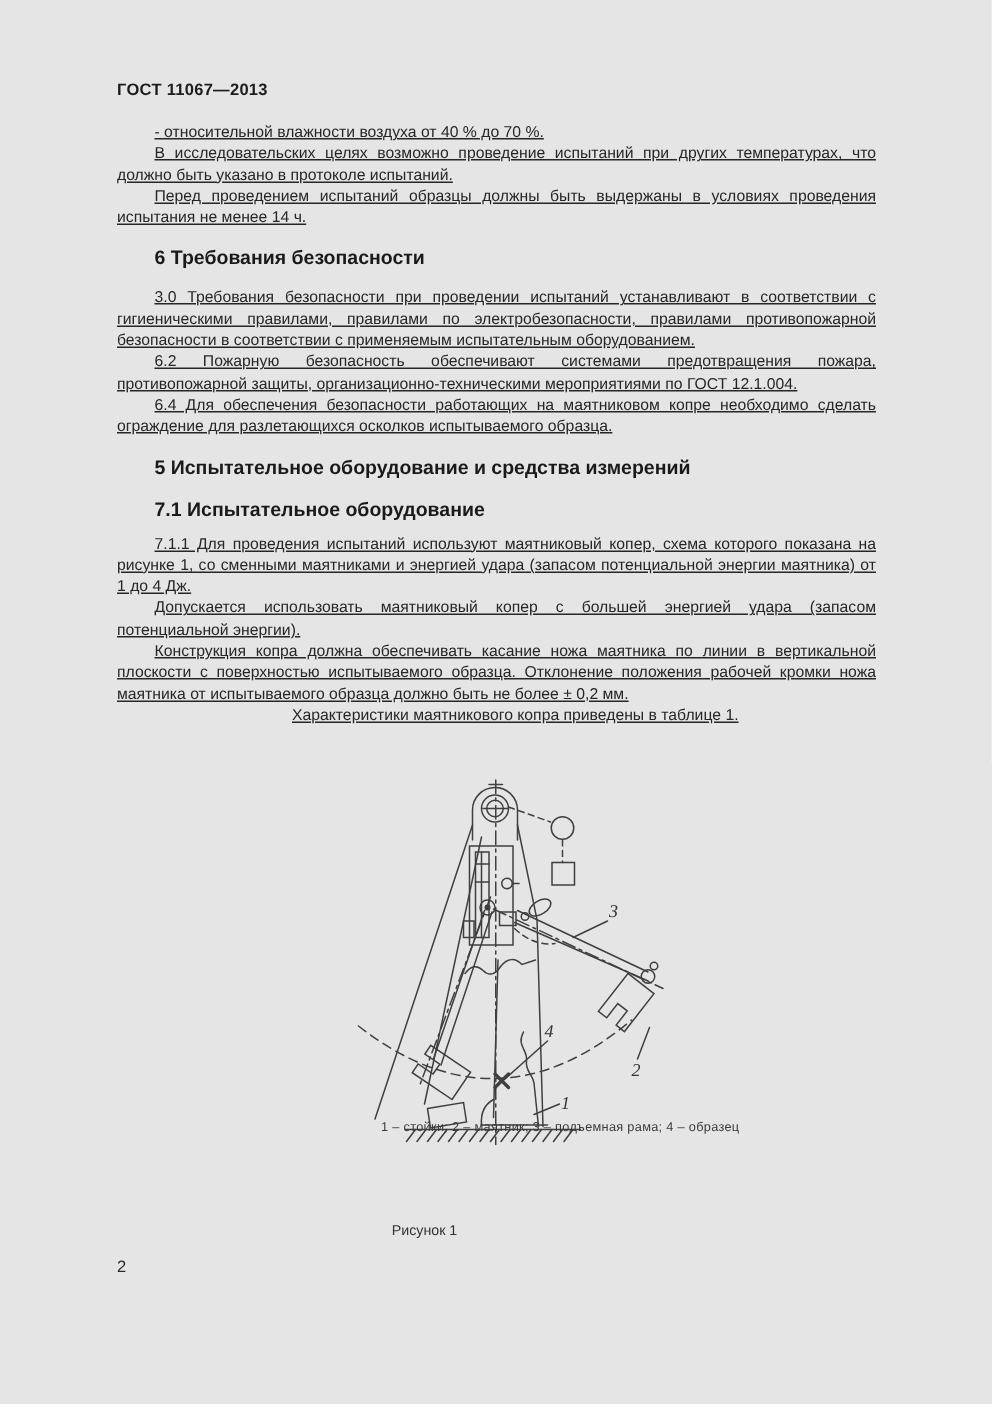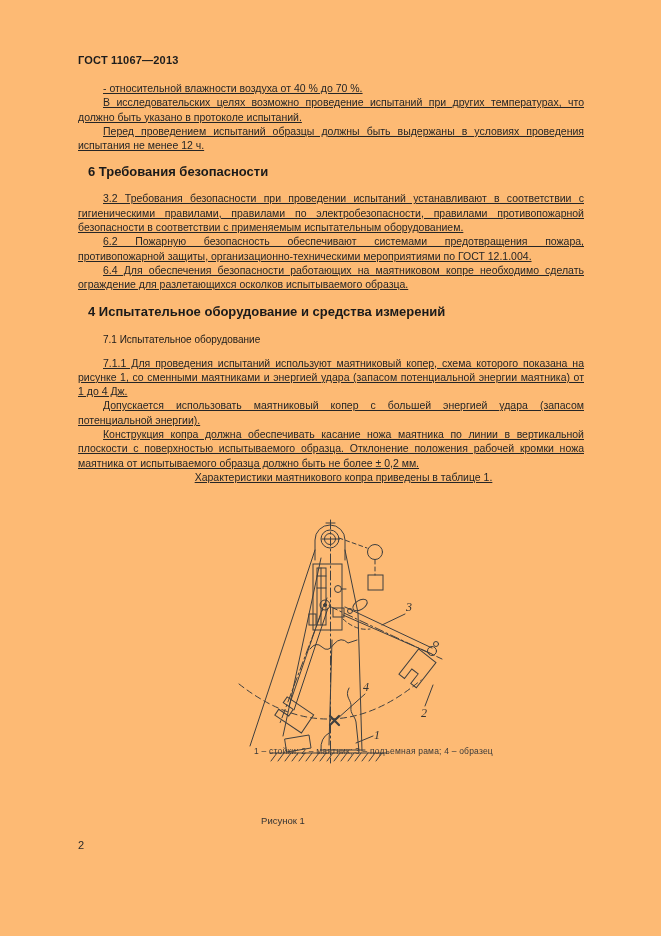--- a/index.html
+++ b/index.html
@@ -3,41 +3,41 @@
 <meta charset="utf-8">
 <style>
   html,body{margin:0;padding:0;}
   body{
     width:661px;height:936px;background:#ffffff;
     font-family:"Liberation Sans", sans-serif;
     color:#222;
     position:relative;
     -webkit-font-smoothing:antialiased;
   }
-  .page{position:absolute;left:0;top:0;width:661px;height:936px;background:#fdba74;overflow:hidden;}
+  .page{position:absolute;left:0;top:0;width:661px;height:936px;background:#e5e5e5;overflow:hidden;}
 
   .doc-header{
     position:absolute;left:78px;top:54px;
     font-size:11px;font-weight:bold;color:#1c1c1c;
     letter-spacing:0.2px;
   }
 
   .text-block{
     position:absolute;left:78px;top:81px;width:506px;
     font-size:10.5px;line-height:14.3px;text-align:justify;color:#262626;
   }
   .text-block p{margin:0;text-indent:25px;text-decoration:underline;}
   .text-block p.last-short{text-align:center;}
 
   h2.sec{
     font-size:13px;font-weight:bold;color:#1a1a1a;
-    margin:12px 0 11px 10px;text-align:left;line-height:16px;
+    margin:12px 0 11px 25px;text-align:left;line-height:16px;
   }
   h3.subsec{
-    font-size:10px;font-weight:normal;color:#1a1a1a;
+    font-size:13px;font-weight:bold;color:#1a1a1a;
     margin:13px 0 9px 25px;text-align:left;line-height:14px;
   }
 
   .figure-wrap{
     position:absolute;left:225px;top:518px;width:280px;height:262px;
   }
   .figure-caption{
     position:absolute;left:0;top:746px;width:661px;
     text-align:center;font-size:8.5px;color:#3a3a3a;letter-spacing:0.2px;padding-left:43px;
   }
@@ -57,28 +57,28 @@
 </head>
 <body>
 
 <div class="page">
 
   <div class="doc-header">ГОСТ 11067—2013</div>
 
   <div class="text-block">
     <p>- относительной влажности воздуха от 40 % до 70 %.</p>
     <p>В исследовательских целях возможно проведение испытаний при других температурах, что должно быть указано в протоколе испытаний.</p>
-    <p>Перед проведением испытаний образцы должны быть выдержаны в условиях проведения испытания не менее 12 ч.</p>
+    <p>Перед проведением испытаний образцы должны быть выдержаны в условиях проведения испытания не менее 14 ч.</p>
 
     <h2 class="sec">6 Требования безопасности</h2>
-    <p>3.2 Требования безопасности при проведении испытаний устанавливают в соответствии с гигиеническими правилами, правилами по электробезопасности, правилами противопожарной безопасности в соответствии с применяемым испытательным оборудованием.</p>
+    <p>3.0 Требования безопасности при проведении испытаний устанавливают в соответствии с гигиеническими правилами, правилами по электробезопасности, правилами противопожарной безопасности в соответствии с применяемым испытательным оборудованием.</p>
     <p>6.2 Пожарную безопасность обеспечивают системами предотвращения пожара, противопожарной защиты, организационно-техническими мероприятиями по ГОСТ 12.1.004.</p>
     <p>6.4 Для обеспечения безопасности работающих на маятниковом копре необходимо сделать ограждение для разлетающихся осколков испытываемого образца.</p>
 
-    <h2 class="sec">4 Испытательное оборудование и средства измерений</h2>
+    <h2 class="sec">5 Испытательное оборудование и средства измерений</h2>
     <h3 class="subsec">7.1 Испытательное оборудование</h3>
     <p>7.1.1 Для проведения испытаний используют маятниковый копер, схема которого показана на рисунке 1, со сменными маятниками и энергией удара (запасом потенциальной энергии маятника) от 1 до 4 Дж.</p>
     <p>Допускается использовать маятниковый копер с большей энергией удара (запасом потенциальной энергии).</p>
     <p>Конструкция копра должна обеспечивать касание ножа маятника по линии в вертикальной плоскости с поверхностью испытываемого образца. Отклонение положения рабочей кромки ножа маятника от испытываемого образца должно быть не более ± 0,2 мм.</p>
     <p class="last-short">Характеристики маятникового копра приведены в таблице 1.</p>
   </div>
 
   <div class="figure-wrap">
     <svg width="280" height="262" viewBox="0 0 280 262">
       <g stroke="#3f3f3f" stroke-width="1" fill="none" stroke-linecap="round">

